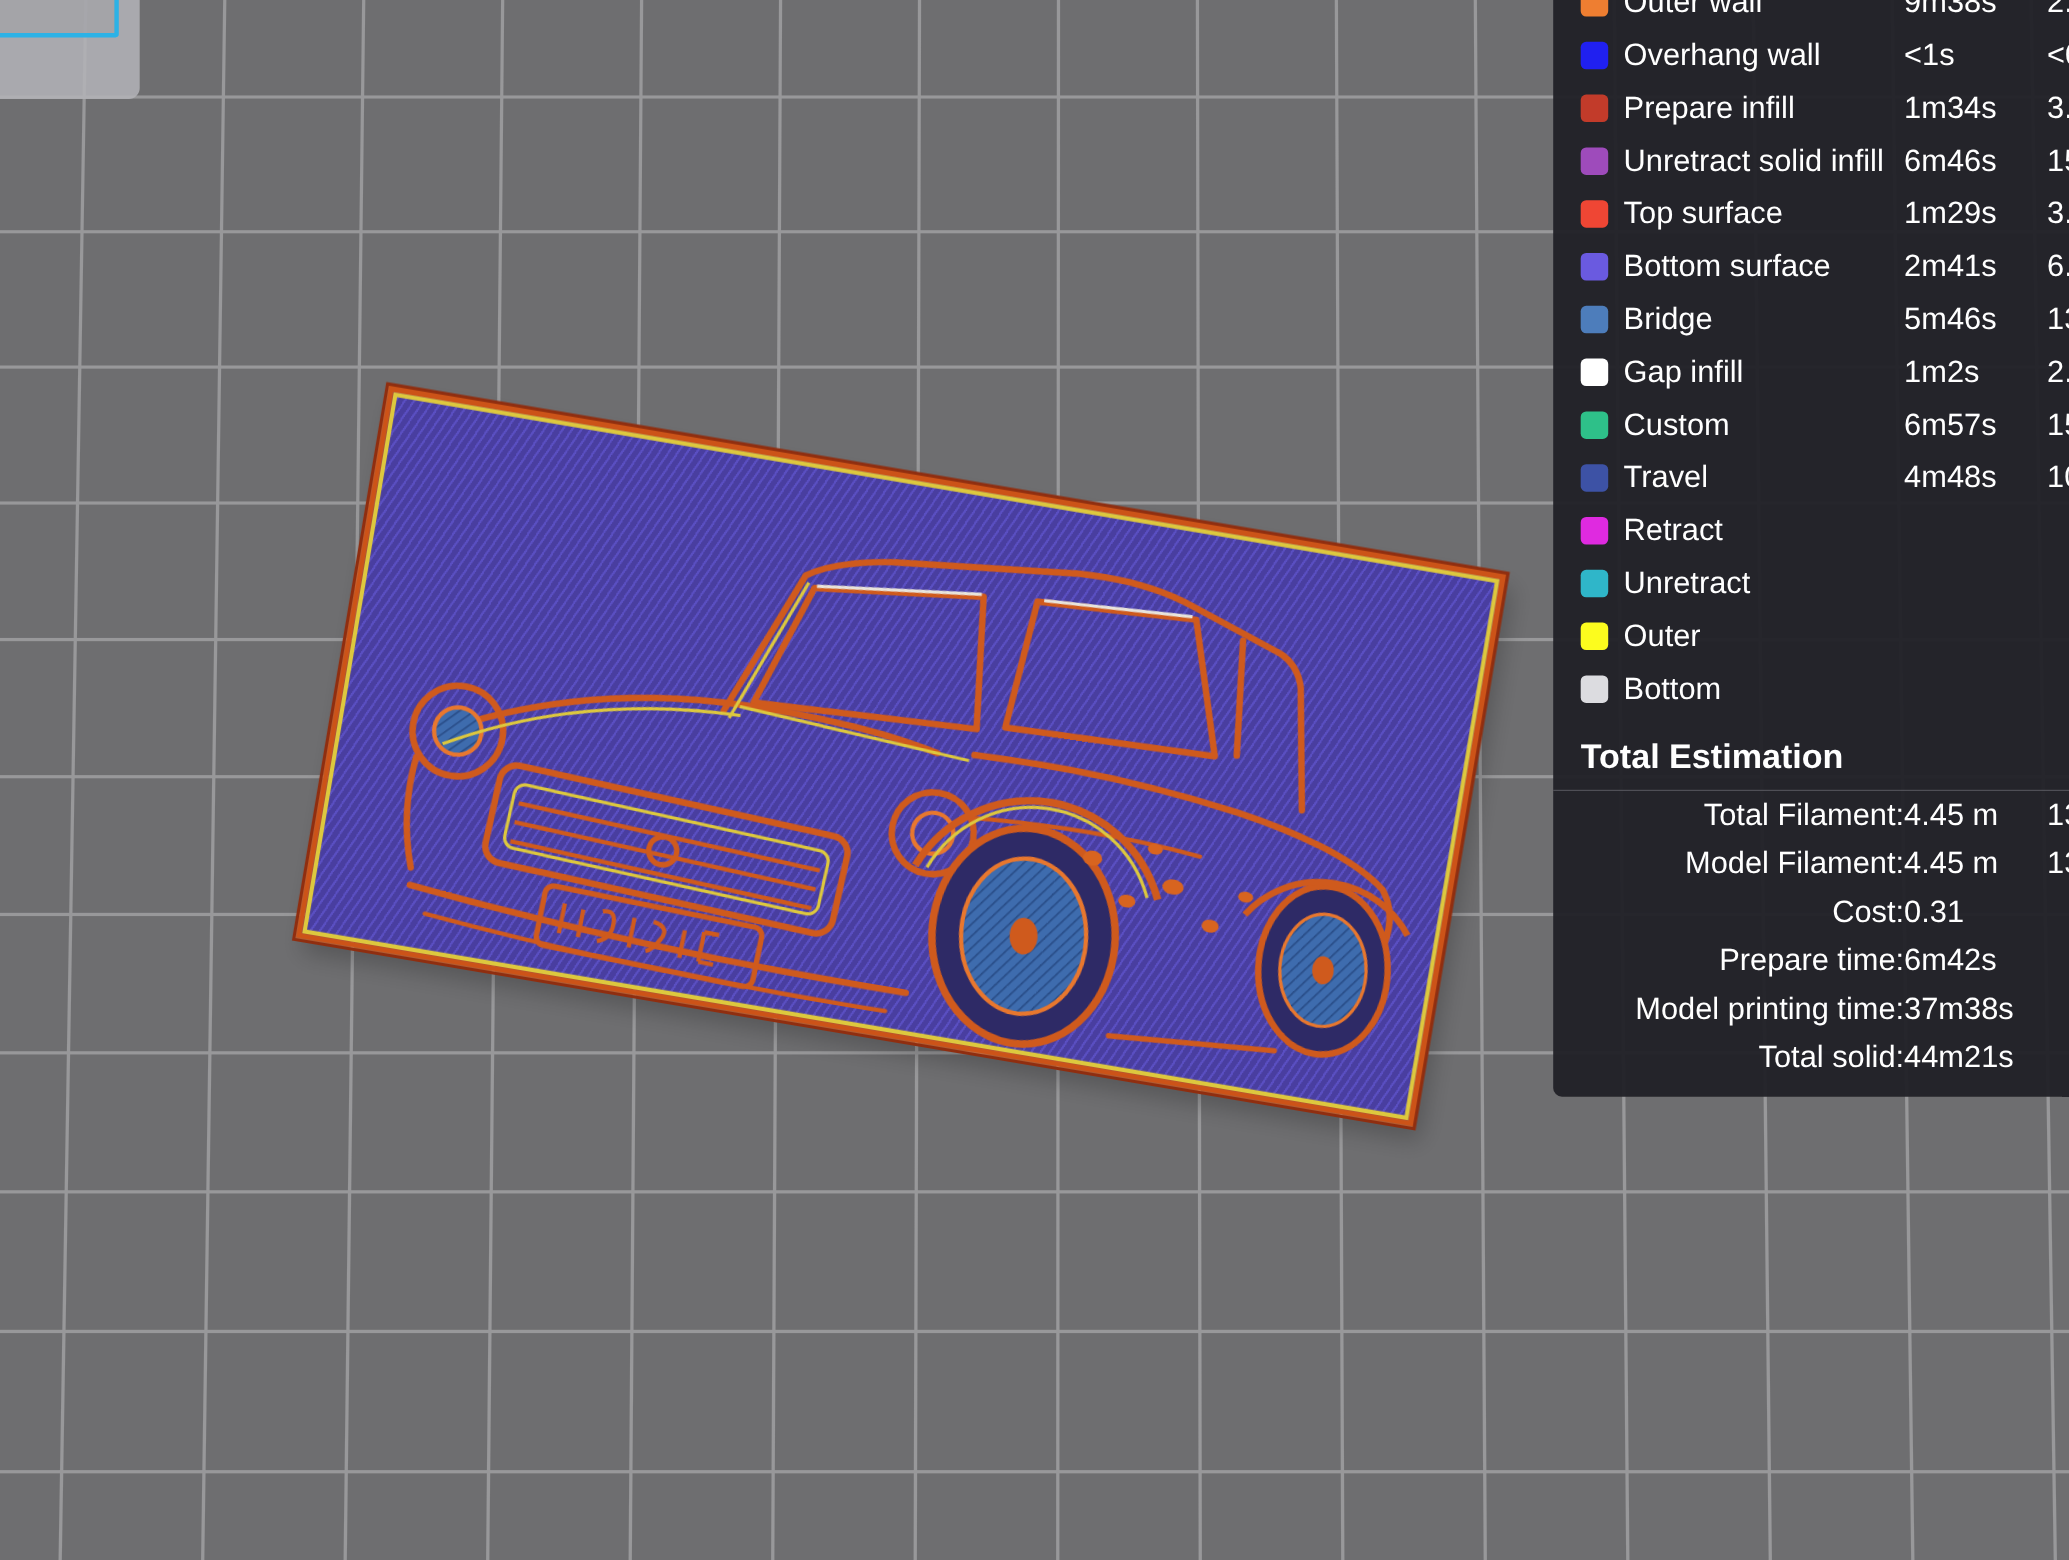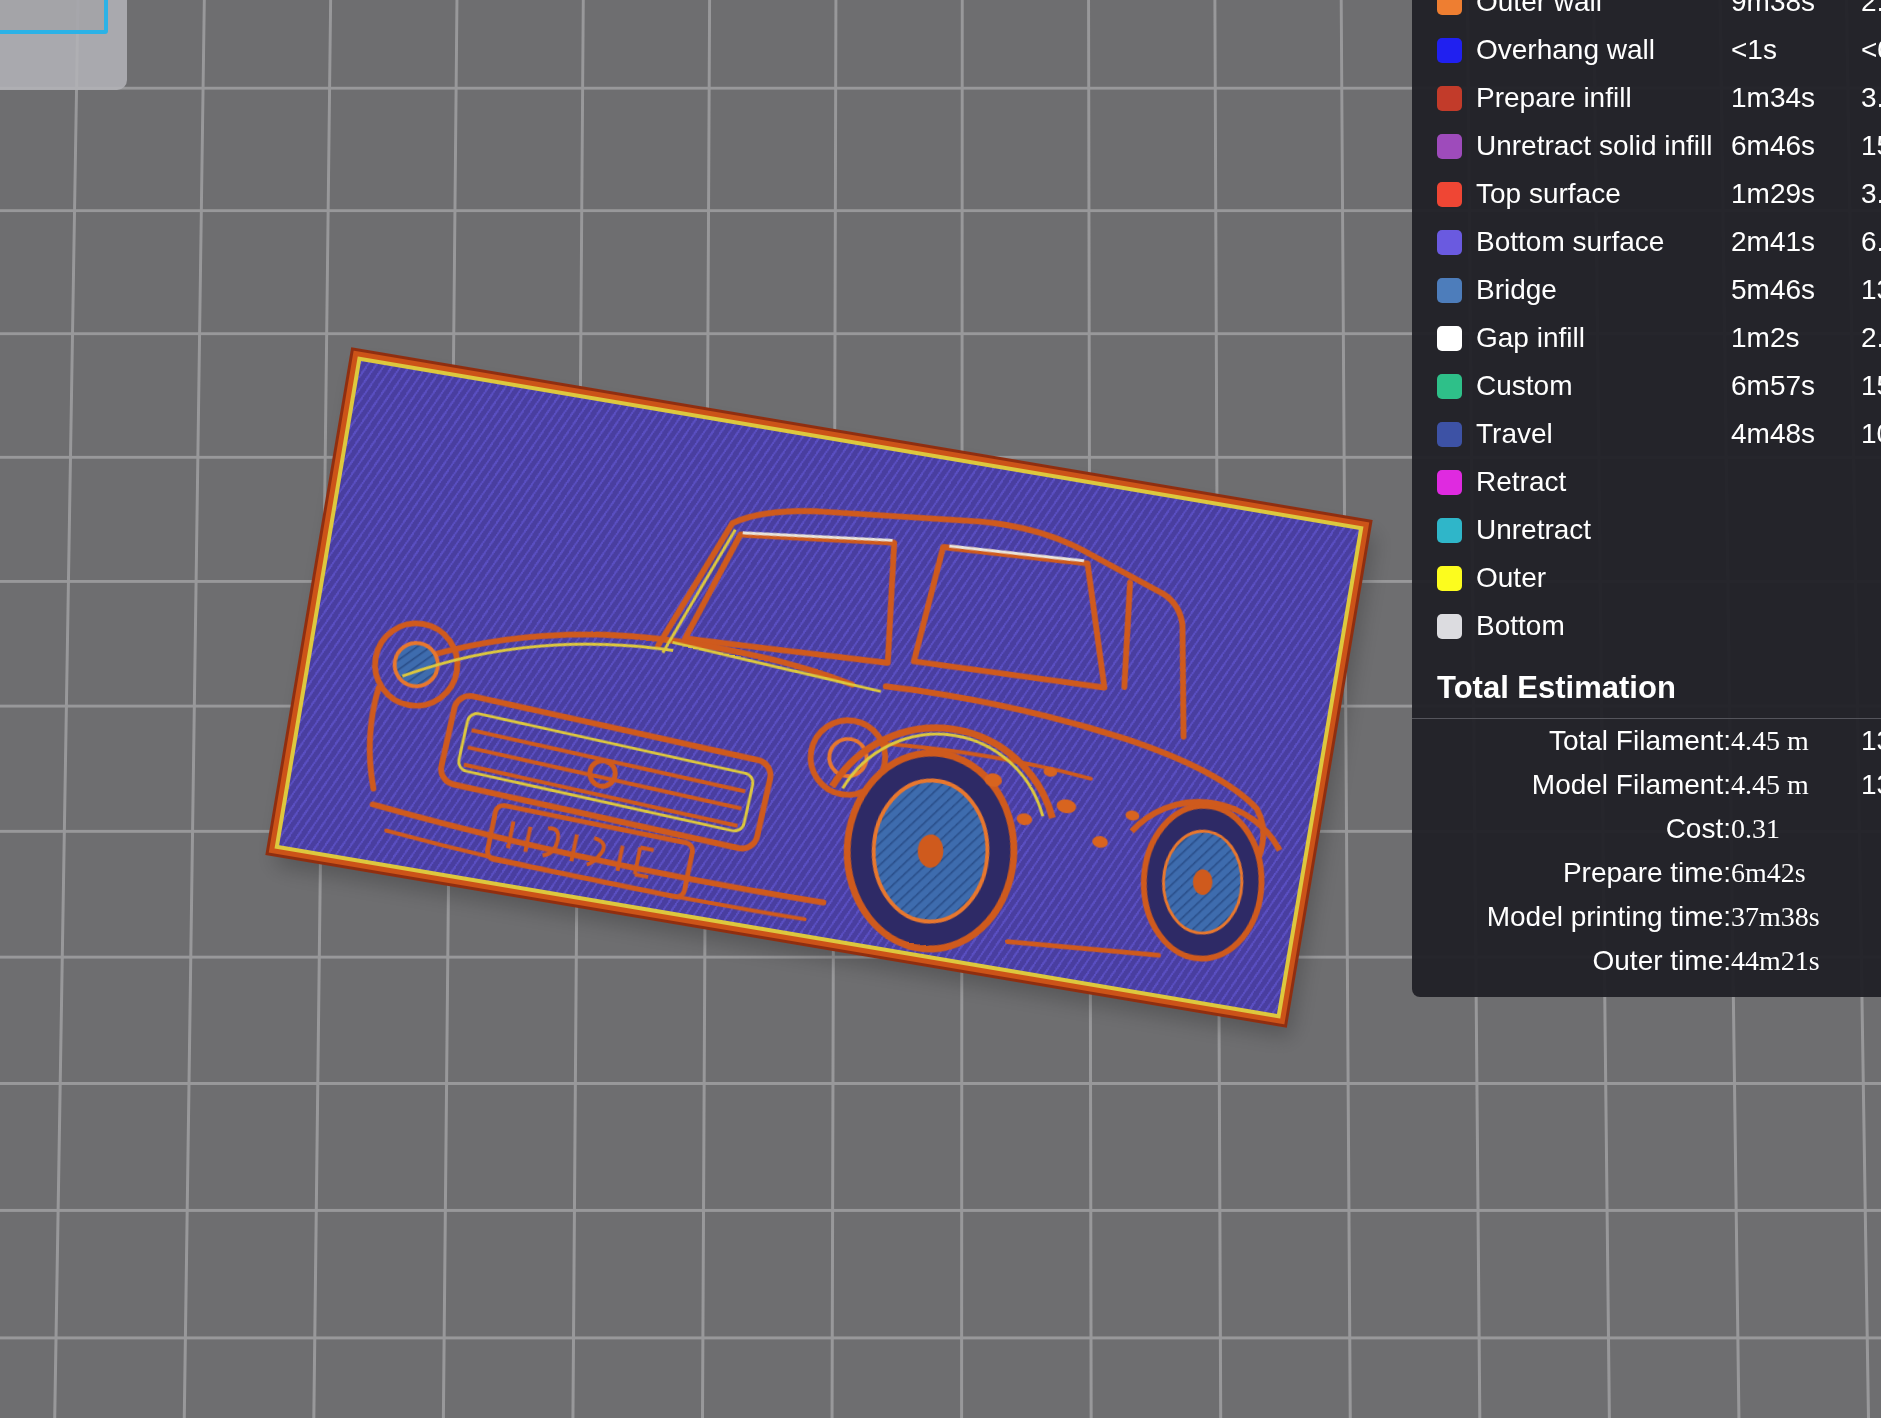--- a/index.html
+++ b/index.html
@@ -51,21 +51,21 @@
   }
   .lrow { display: flex; align-items: center; height: 48px; padding-left: 25px; font-size: 28px; }
   .swatch { width: 25px; height: 25px; border-radius: 5px; margin-right: 14px; flex: 0 0 25px; }
   .lname { width: 255px; white-space: nowrap; }
   .ltime { width: 130px; white-space: nowrap; }
   .lcol3 { flex: 1; white-space: nowrap; overflow: visible; }
   .theader { font-size: 31px; font-weight: 700; padding: 20px 0 12px 25px; }
   .tdivider { border-top: 1px solid #55555c; }
   .trow { display: flex; align-items: center; height: 44px; padding-left: 25px; font-size: 28px; }
   .tlabel { width: 294px; white-space: nowrap; text-align: right; }
-  .tvalue { width: 130px; white-space: nowrap; font-family: Liberation Serif, serif; }
+  .tvalue { width: 130px; white-space: nowrap; }
   .tcol3 { flex: 1; white-space: nowrap; }
 </style>
 </head>
 <body>
 
 <div class="grid"></div>
 
 <div class="plate-thumb"></div>
 <div class="selection-rect"></div>
 
@@ -257,18 +257,18 @@
     <span class="tlabel">Prepare time:</span>
     <span class="tvalue">6m42s</span>
     <span class="tcol3"></span>
   </div>
   <div class="trow">
     <span class="tlabel">Model printing time:</span>
     <span class="tvalue">37m38s</span>
     <span class="tcol3"></span>
   </div>
   <div class="trow">
-    <span class="tlabel">Outer time:</span>
+    <span class="tlabel">Total solid:</span>
     <span class="tvalue">44m21s</span>
     <span class="tcol3"></span>
   </div>
 
 </div>
 
 </body></html>

